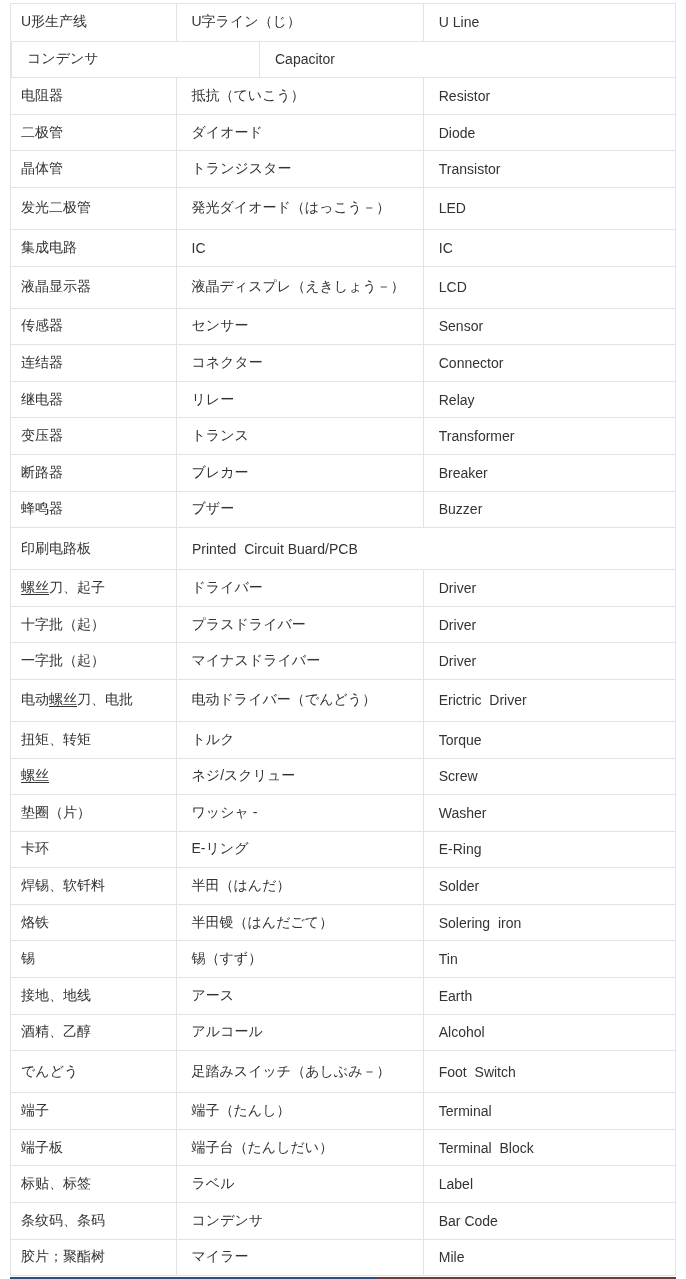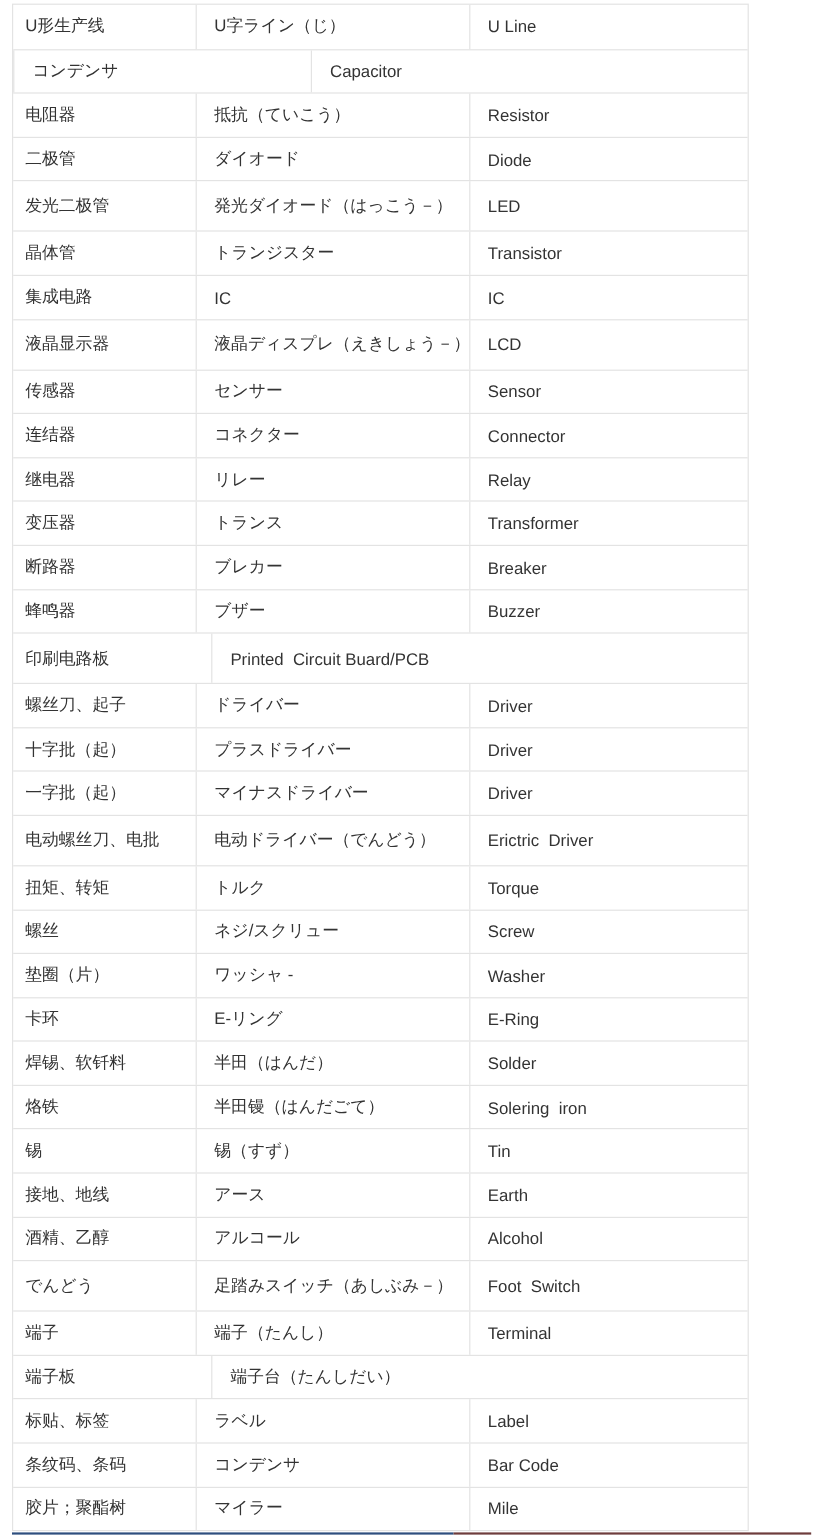--- a/index.html
+++ b/index.html
@@ -10,40 +10,40 @@
   html,body{margin:0;padding:0}
   body{
     width:686px;height:1279px;overflow:hidden;
     background:#ffffff;
     font-family:"Liberation Sans",sans-serif;
     color:var(--text);
   }
   .page{padding-top:3px}
   .vtable{
     margin-left:10px;
-    width:614px;
+    width:666px;
     border:1px solid var(--border);
   }
   .row{
     display:flex;
     height:36.6px;
   }
   .row.tall{height:42px}
   .row + .row{border-top:1px solid var(--border)}
   .cell{
     display:flex;
     align-items:center;
     font-size:14px;
     white-space:pre;
     overflow:hidden;
   }
   .c1{width:165px;padding-left:10px}
   .c2{width:248px;padding-left:15px;border-left:1px solid var(--border)}
   .c3{width:253px;padding-left:15px;border-left:1px solid var(--border)}
-  .und{text-underline-offset:2px}
+  .und{text-decoration:underline;text-underline-offset:2px}
   .clipped-bar{
     margin-left:10px;
     margin-top:1px;
     width:666px;
     height:2px;
     display:flex;
   }
   .clipped-bar .seg-left{width:368px;height:2px}
   .clipped-bar .seg-right{flex:1;height:2px}
 </style>
@@ -69,33 +69,33 @@
     <div class="cell c2">抵抗（ていこう）</div>
     <div class="cell c3">Resistor</div>
   </div>
 
   <div class="row">
     <div class="cell c1">二极管</div>
     <div class="cell c2">ダイオード</div>
     <div class="cell c3">Diode</div>
   </div>
 
+  <div class="row">
+    <div class="cell c1">晶体管</div>
+    <div class="cell c2">トランジスター</div>
+    <div class="cell c3">Transistor</div>
+  </div>
+
   <div class="row tall">
     <div class="cell c1">发光二极管</div>
     <div class="cell c2">発光ダイオード（はっこう－）</div>
     <div class="cell c3">LED</div>
   </div>
 
   <div class="row">
-    <div class="cell c1">晶体管</div>
-    <div class="cell c2">トランジスター</div>
-    <div class="cell c3">Transistor</div>
-  </div>
-
-  <div class="row">
     <div class="cell c1">集成电路</div>
     <div class="cell c2">IC</div>
     <div class="cell c3">IC</div>
   </div>
 
   <div class="row tall">
     <div class="cell c1">液晶显示器</div>
     <div class="cell c2">液晶ディスプレ（えきしょう－）</div>
     <div class="cell c3">LCD</div>
   </div>
@@ -227,20 +227,21 @@
 
   <div class="row">
     <div class="cell c1">端子</div>
     <div class="cell c2">端子（たんし）</div>
     <div class="cell c3">Terminal</div>
   </div>
 
   <div class="row">
     <div class="cell c1">端子板</div>
     <div class="cell c2">端子台（たんしだい）</div>
+    <div class="cell c3">Terminal  Block</div>
   </div>
 
   <div class="row">
     <div class="cell c1">标贴、标签</div>
     <div class="cell c2">ラベル</div>
     <div class="cell c3">Label</div>
   </div>
 
   <div class="row">
     <div class="cell c1">条纹码、条码</div>

